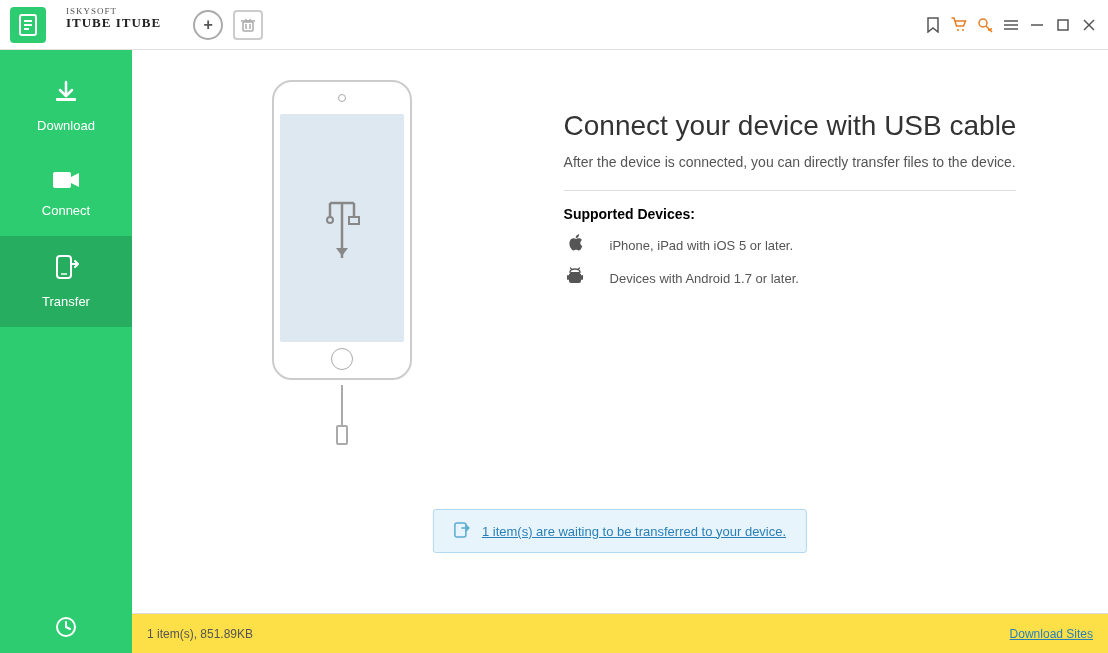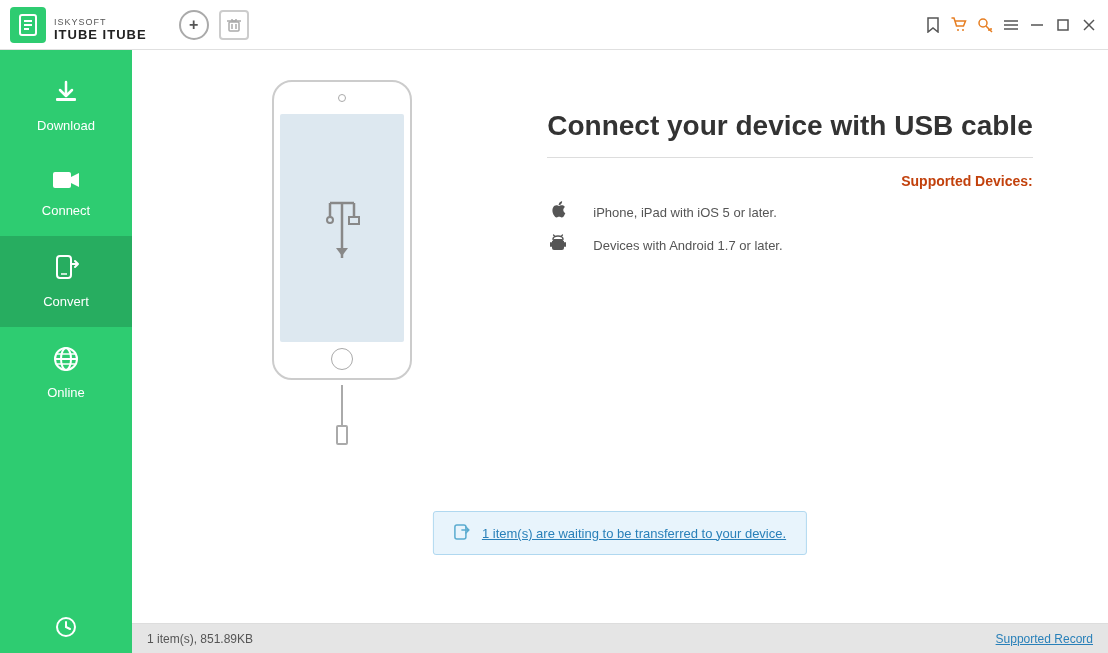--- a/index.html
+++ b/index.html
@@ -16,22 +16,23 @@
       border-bottom: 1px solid #e0e0e0;
       flex-shrink: 0;
     }
     .title-bar-left {
       display: flex;
       align-items: center;
       gap: 12px;
     }
     .logo-area {
       display: flex;
-      align-items: flex-end;
-      gap: 8px;
+      align-items: flex-start;
+      gap: 20px;
+      font-family: Liberation Serif, serif;
     }
     .logo-icon {
       width: 36px;
       height: 36px;
       background: #2ecc71;
       border-radius: 4px;
       display: flex;
       align-items: center;
       justify-content: center;
     }
@@ -224,60 +225,59 @@
     }
 
     
     .info-panel {
       margin-left: 340px;
       margin-top: 30px;
       max-width: 560px;
     }
     .info-title {
       font-size: 28px;
-      font-weight: bold;
+      font-weight: normal;
       color: #333;
       margin-bottom: 12px;
     }
     .info-subtitle {
       font-size: 14px;
       color: #555;
       margin-bottom: 20px;
     }
     .divider {
       border: none;
       border-top: 1px solid #ddd;
       margin: 15px 0;
     }
     .supported-title {
       font-size: 14px;
       font-weight: bold;
-      color: #c2410c;
+      color: #000000;
       margin-bottom: 12px;
-      text-align: right;
     }
     .device-item {
       display: flex;
       align-items: center;
       gap: 24px;
       margin-bottom: 10px;
     }
     .device-icon {
       font-size: 18px;
       width: 22px;
       text-align: center;
     }
     .device-text {
       font-size: 13px;
       color: #555;
     }
 
     
     .transfer-notification {
-      margin: 8px auto;
+      margin: 0 auto;
       display: flex;
       align-items: center;
       gap: 10px;
       border: 1px solid #b0d8f0;
       background: #e8f4fc;
       padding: 10px 20px;
       border-radius: 3px;
       position: absolute;
       bottom: 60px;
       left: 50%;
@@ -290,22 +290,22 @@
     }
     .transfer-text {
       font-size: 13px;
       color: #2980b9;
       text-decoration: underline;
       cursor: pointer;
     }
 
     
     .status-bar {
-      height: 30px;
-      background: #e5e5e5;
+      height: 40px;
+      background: #fde047;
       border-top: 1px solid #ddd;
       display: flex;
       align-items: center;
       justify-content: space-between;
       padding: 0 15px;
       flex-shrink: 0;
     }
     .status-left {
       display: flex;
       align-items: center;
@@ -441,35 +441,23 @@
 
     <div class="sidebar-item active">
       <span class="sidebar-icon">
         <svg width="28" height="28" viewBox="0 0 28 28" fill="none">
           <rect x="5" y="2" width="14" height="22" rx="3" stroke="white" stroke-width="2"></rect>
           <line x1="19" y1="10" x2="26" y2="10" stroke="white" stroke-width="2"></line>
           <path d="M23 7 L26 10 L23 13" stroke="white" stroke-width="2" stroke-linecap="round" stroke-linejoin="round"></path>
           <line x1="9" y1="20" x2="15" y2="20" stroke="white" stroke-width="1.5"></line>
         </svg>
       </span>
-      <span class="sidebar-label">Convert</span>
-    </div>
-
-    <div class="sidebar-item">
-      <span class="sidebar-icon">
-        <svg width="28" height="28" viewBox="0 0 28 28" fill="none">
-          <circle cx="14" cy="14" r="11" stroke="white" stroke-width="2"></circle>
-          <ellipse cx="14" cy="14" rx="5" ry="11" stroke="white" stroke-width="2"></ellipse>
-          <line x1="3" y1="14" x2="25" y2="14" stroke="white" stroke-width="2"></line>
-          <line x1="5" y1="9" x2="23" y2="9" stroke="white" stroke-width="1.5"></line>
-          <line x1="5" y1="19" x2="23" y2="19" stroke="white" stroke-width="1.5"></line>
-        </svg>
-      </span>
-      <span class="sidebar-label">Online</span>
-    </div>
+      <span class="sidebar-label">Transfer</span>
+    </div>
+
 
     <div class="sidebar-bottom">
       <svg width="22" height="22" viewBox="0 0 22 22" fill="none">
         <circle cx="11" cy="11" r="9" stroke="white" stroke-width="2"></circle>
         <line x1="11" y1="6" x2="11" y2="11" stroke="white" stroke-width="2" stroke-linecap="round"></line>
         <line x1="11" y1="11" x2="15" y2="13" stroke="white" stroke-width="2" stroke-linecap="round"></line>
       </svg>
     </div>
   </div>
 
@@ -503,20 +491,21 @@
         </div>
 
         <div class="usb-symbol">
           <div class="usb-cable"></div>
           <div class="usb-connector"></div>
         </div>
       </div>
 
       <div class="info-panel">
         <div class="info-title">Connect your device with USB cable</div>
+        <div class="info-subtitle">After the device is connected, you can directly transfer files to the device.</div>
         <hr class="divider">
         <div class="supported-title">Supported Devices:</div>
 
         <div class="device-item">
           <div class="device-icon">
             <svg width="16" height="18" viewBox="0 0 16 18" fill="#555">
               <path d="M13.2 9.5c0-2.4 1.6-3.5 1.7-3.6-0.9-1.4-2.4-1.6-2.9-1.6-1.2-0.1-2.4 0.7-3 0.7-0.6 0-1.6-0.7-2.6-0.7-1.4 0-2.6 0.8-3.3 2.1-1.4 2.5-0.4 6.1 1 8.1 0.7 1 1.5 2 2.5 2 1 0 1.4-0.7 2.6-0.7 1.2 0 1.6 0.7 2.6 0.6 1.1 0 1.8-1 2.4-2 0.8-1.1 1.1-2.2 1.1-2.3-0.1 0-2.1-0.8-2.1-3.6z"></path>
               <path d="M11.2 3c0.6-0.7 1-1.7 0.9-2.7-0.9 0-1.9 0.6-2.5 1.3-0.5 0.6-1 1.6-0.9 2.5 1 0.1 1.9-0.5 2.5-1.1z"></path>
             </svg>
           </div>
@@ -550,16 +539,16 @@
         </span>
         <span class="transfer-text">1 item(s) are waiting to be transferred to your device.</span>
       </div>
 
     </div>
 
     <div class="status-bar">
       <div class="status-left">
         <span>1 item(s), 851.89KB</span>
       </div>
-      <div class="status-right">Supported Record</div>
+      <div class="status-right">Download Sites</div>
     </div>
   </div>
 </div>
 
 </body></html>

